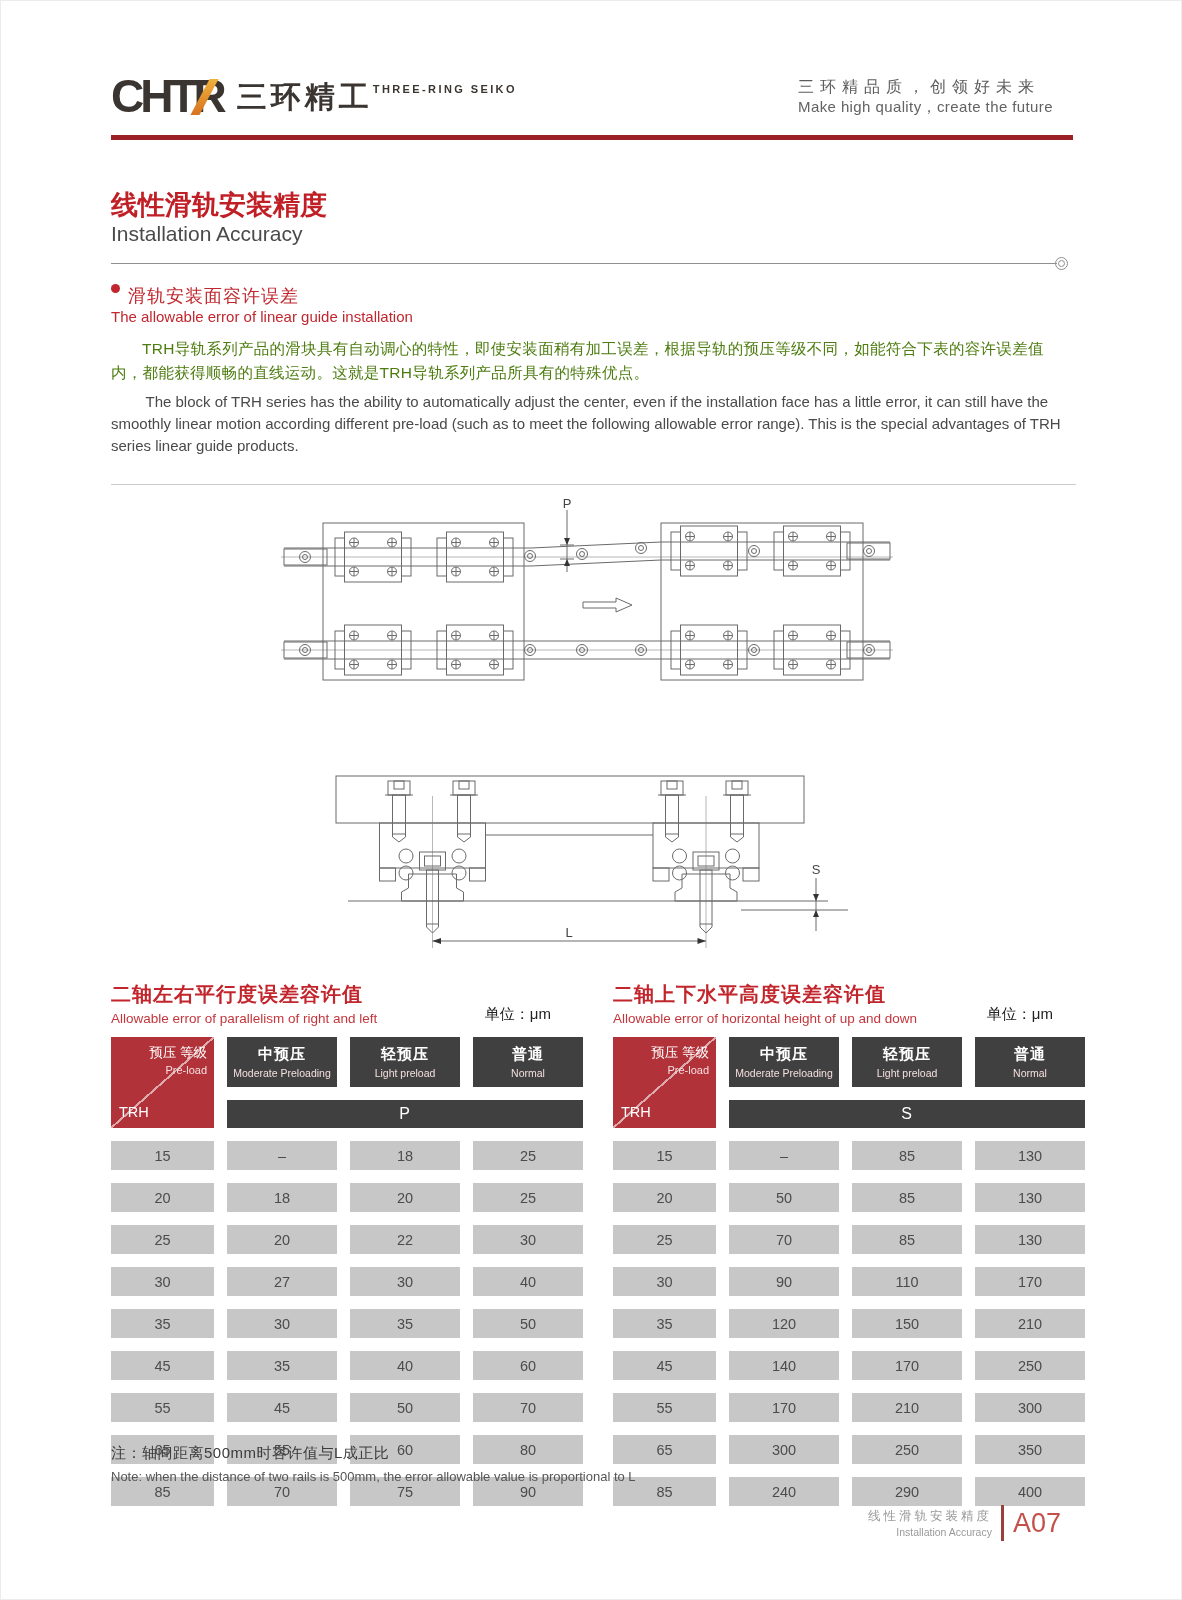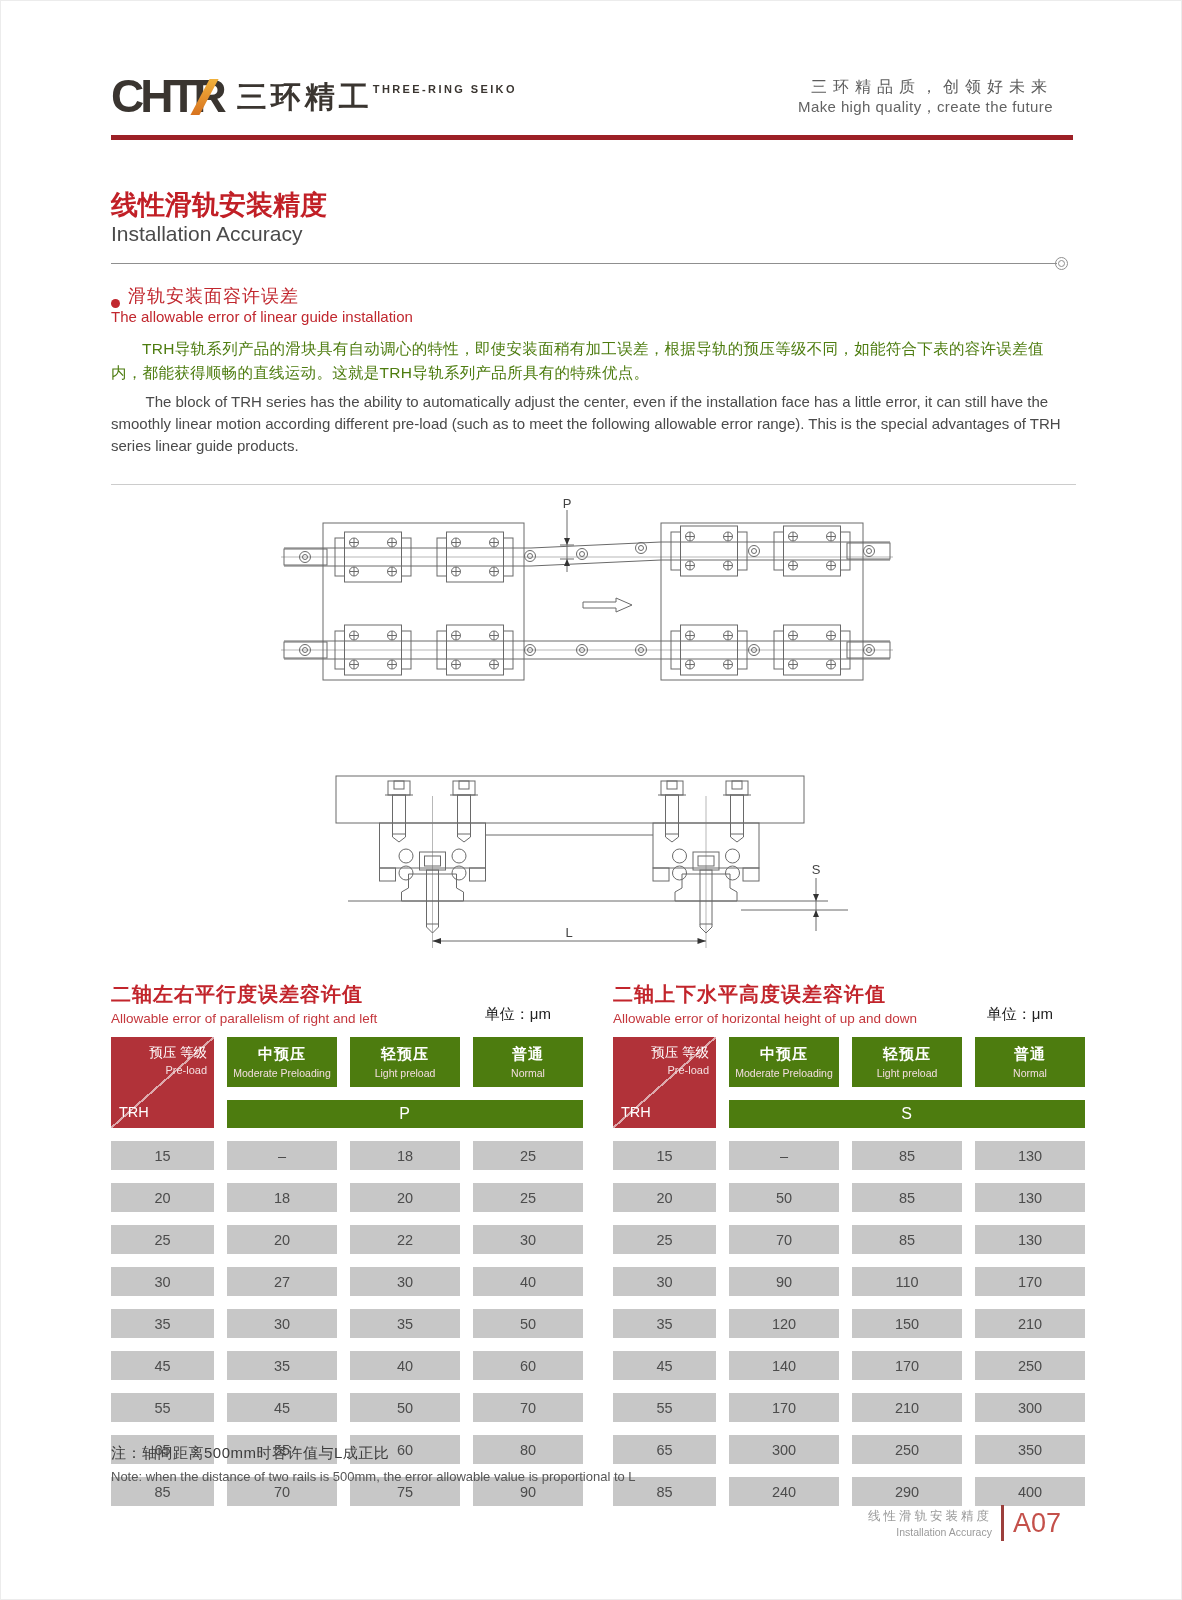--- a/index.html
+++ b/index.html
@@ -10,36 +10,36 @@
   
   .hdr{position:absolute;left:110px;top:68px;width:962px;height:66px;}
   .logo{position:absolute;left:0;top:4px;display:flex;align-items:center;gap:14px;}
   .wordmark{position:relative;font-weight:bold;font-size:46px;letter-spacing:-4px;
             color:#3a3530;line-height:1;}
   .r-slash{position:absolute;right:14px;top:6px;width:9px;height:36px;
            background:linear-gradient(180deg,#f0b13c,#d8731f);transform:skewX(-28deg);}
   .brand{display:flex;flex-direction:row;justify-content:center;}
   .brand-cn{font-size:30px;font-weight:bold;color:#3a3530;letter-spacing:4px;line-height:1.1;}
   .brand-en{font-size:11px;font-weight:bold;color:#3a3530;letter-spacing:2.4px;margin-top:3px;}
-  .tagline{position:absolute;right:20px;top:8px;text-align:right;}
+  .tagline{position:absolute;right:20px;top:8px;}
   .tagline-cn{font-size:16px;color:#5c5c5c;letter-spacing:6px;}
   .tagline-en{font-size:15px;color:#636363;letter-spacing:.4px;}
   .hdr-rule{position:absolute;left:110px;top:134px;width:962px;height:5px;background:#9c2026;}
 
   
   .pg-title-cn{position:absolute;left:110px;top:186px;font-size:27px;font-weight:bold;color:#c11f26;}
   .pg-title-en{position:absolute;left:110px;top:221px;font-size:21px;color:#4a4a4a;}
   .thin-rule{position:absolute;left:110px;top:262px;width:946px;height:1px;background:#8f8f8f;}
   .bullseye{position:absolute;left:1054px;top:256px;width:11px;height:11px;border:1px solid #8f8f8f;
             border-radius:50%;}
   .bullseye::after{content:"";position:absolute;left:2px;top:2px;width:5px;height:5px;
             border:1px solid #8f8f8f;border-radius:50%;}
 
   
-  .sec-head{position:absolute;left:110px;top:283px;display:flex;align-items:flex-end;gap:8px;}
+  .sec-head{position:absolute;left:110px;top:283px;display:flex;align-items:flex-start;gap:8px;}
   .red-dot{width:9px;height:9px;border-radius:50%;background:#c1272e;}
   .sec-cn{font-size:18px;color:#c1272e;letter-spacing:1px;}
   .sec-en{position:absolute;left:110px;top:307px;font-size:15px;color:#c1272e;}
   .para-cn{position:absolute;left:110px;top:336px;width:962px;font-size:15.5px;line-height:1.55;
            color:#4d7c0f;text-indent:2em;letter-spacing:.3px;}
   .para-en{position:absolute;left:110px;top:390px;width:962px;font-size:15px;line-height:1.45;
            color:#4a4a4a;text-indent:2.3em;}
   .gray-rule{position:absolute;left:110px;top:483px;width:965px;height:1px;background:#cccccc;}
 
   
@@ -51,21 +51,21 @@
   .dtext{font-size:13px;fill:#444;}
 
   
   .tgroup{position:absolute;top:980px;width:442px;}
   .tgroup.left{left:110px;} .tgroup.right{left:612px;}
   .t-title-cn{font-size:20px;font-weight:bold;color:#c2252c;letter-spacing:1px;}
   .t-title-en{font-size:13.5px;color:#c4363c;margin-top:3px;}
   .t-unit{position:absolute;right:2px;top:24px;font-size:15px;color:#222;}
   .tbl{display:grid;grid-template-columns:103px 110px 110px 110px;
        grid-template-rows:50px 28px;grid-auto-rows:29px;gap:13px;margin-top:11px;}
-  .hc{background:#4d7c0f;color:#fff;display:flex;flex-direction:column;
+  .hc{background:#404040;color:#fff;display:flex;flex-direction:column;
       align-items:center;justify-content:center;text-align:center;}
   .corner{grid-column:1;grid-row:1/3;position:relative;
       background:linear-gradient(to bottom right,
         rgba(0,0,0,0) calc(50% - 1px),#dca9ac calc(50% - 1px),
         #dca9ac calc(50% + 1px),rgba(0,0,0,0) calc(50% + 1px)),#b13239;}
   .c-top{position:absolute;top:7px;right:7px;text-align:right;color:#fff;}
   .c-top .cn{font-size:13.5px;}
   .c-top .en{font-size:11px;margin-top:2px;color:#f4dedf;}
   .c-bottom{position:absolute;left:8px;bottom:8px;font-size:14.5px;color:#fff;}
   .colhead .cn{font-size:15px;font-weight:bold;letter-spacing:1px;}

